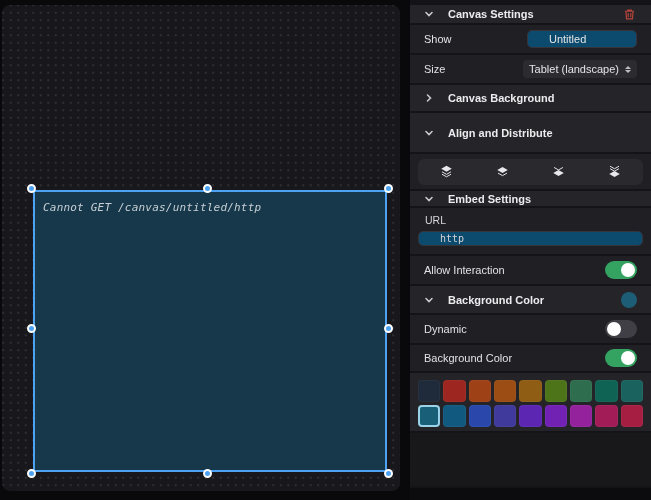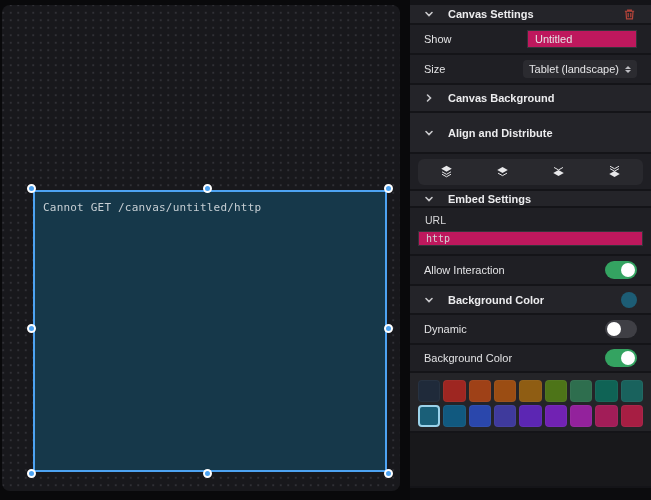--- a/index.html
+++ b/index.html
@@ -5,21 +5,21 @@
   * { margin:0; padding:0; box-sizing:border-box; }
   html,body { width:651px; height:500px; background:#09090b; overflow:hidden;
               font-family:"Liberation Sans", sans-serif; }
   .stage { position:relative; width:651px; height:500px; }
 
   
   .canvas-area {
     position:absolute; left:2px; top:5px; width:398px; height:486px;
     background:#18181c; border-radius:8px;
     background-image: radial-gradient(circle, #303036 1.1px, transparent 1.4px);
-    background-size: 7.5px 7.5px; background-position: 5px 4px;
+    background-size: 7.5px 7.5px; background-position: 5px 4px; font-style: italic;
   }
   .embed-element {
     position:absolute; left:31px; top:185px; width:354px; height:282px;
     border:2px solid #4da3f2;
   }
   .err {
     position:absolute; left:8px; top:9px;
     font-family:"DejaVu Sans Mono", monospace; font-size:11px;
     color:#c7cfd4; letter-spacing:0.2px; white-space:nowrap;
   }
@@ -44,22 +44,22 @@
 
   .chev { width:10px; height:10px; color:#c9c9cc; flex:0 0 auto; }
   .chev.collapsed { transform:rotate(-90deg); }
   .hdr-title { margin-left:14px; }
 
   .trash-btn { width:16px; height:16px; display:flex; align-items:center;
                justify-content:center; cursor:pointer; }
   .trash-btn svg { width:13px; height:13px; color:#b5443a; }
 
   .text-input {
-    background:#be185d; border:1px solid #34343a; border-radius:0;
-    color:#e4e4e6; font-size:11px; height:18px; padding:0 7px;
+    background:#0c4a6e; border:1px solid #34343a; border-radius:5px;
+    color:#e4e4e6; font-size:11px; height:18px; padding:0 21px;
     font-family:"Liberation Sans", sans-serif; outline:none;
   }
   .name-input { width:110px; }
 
   .select {
     background:#2b2b30; border-radius:4px; height:18px; min-width:106px;
     display:flex; align-items:center; padding:0 6px; gap:6px;
     color:#e4e4e6; font-size:11px; cursor:pointer;
   }
   .sel-arrows { display:flex; flex-direction:column; gap:1px; }

